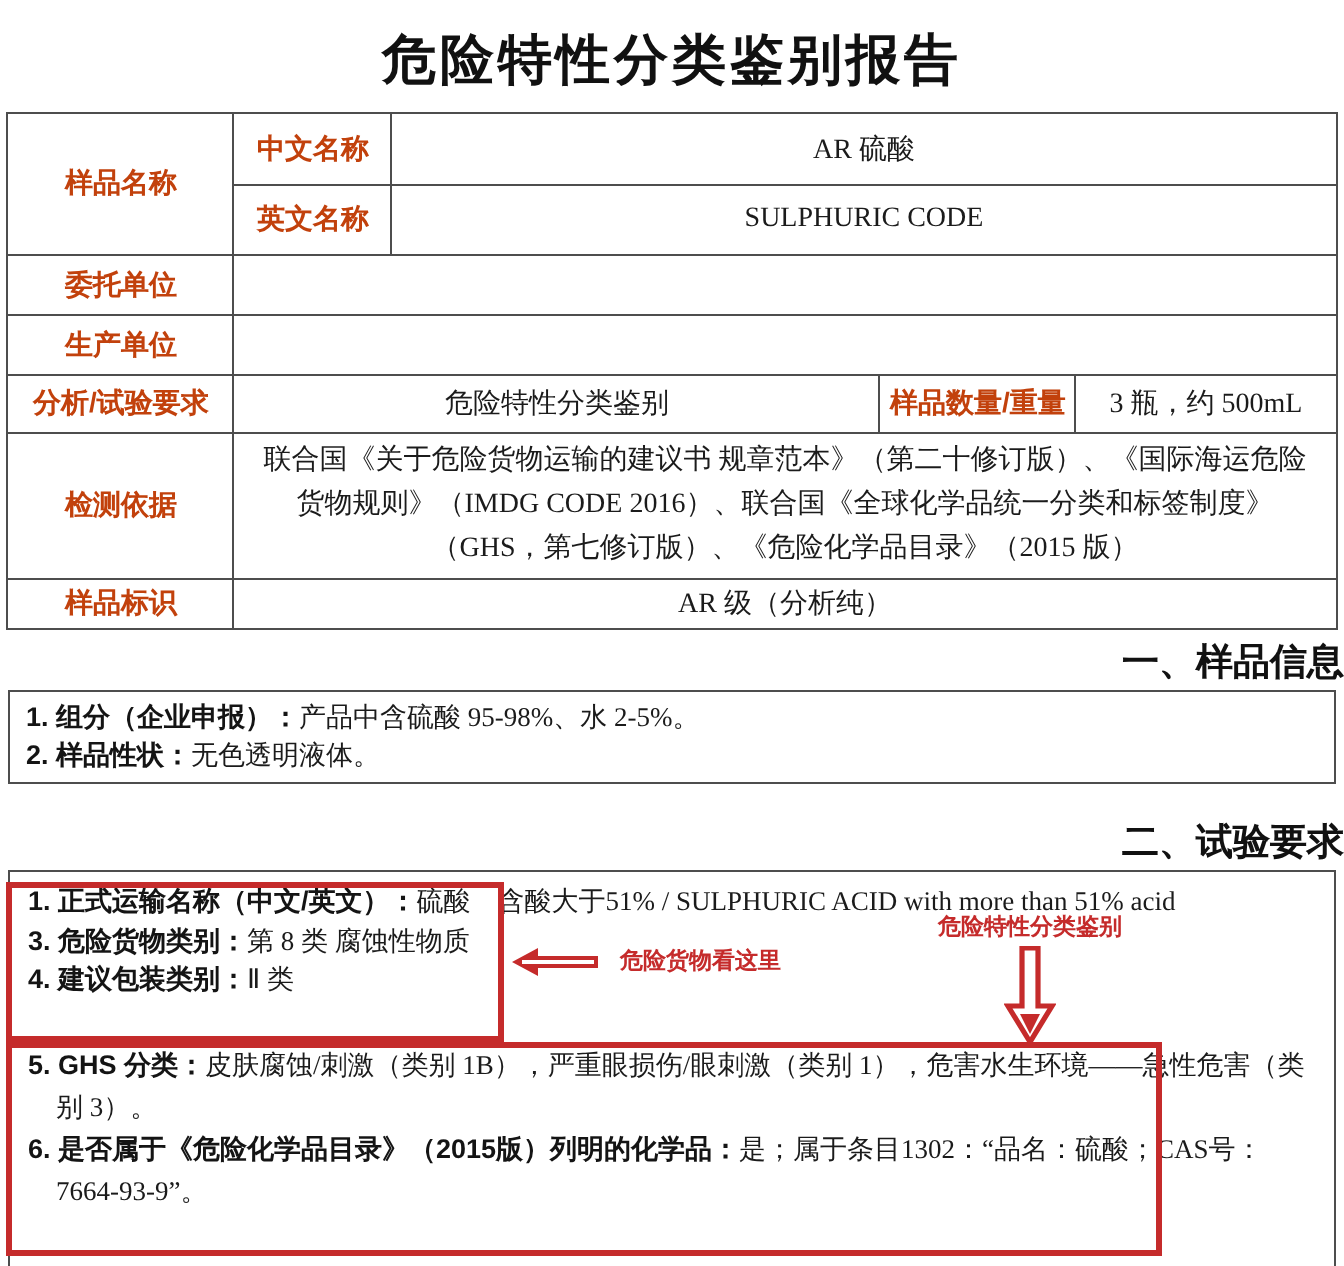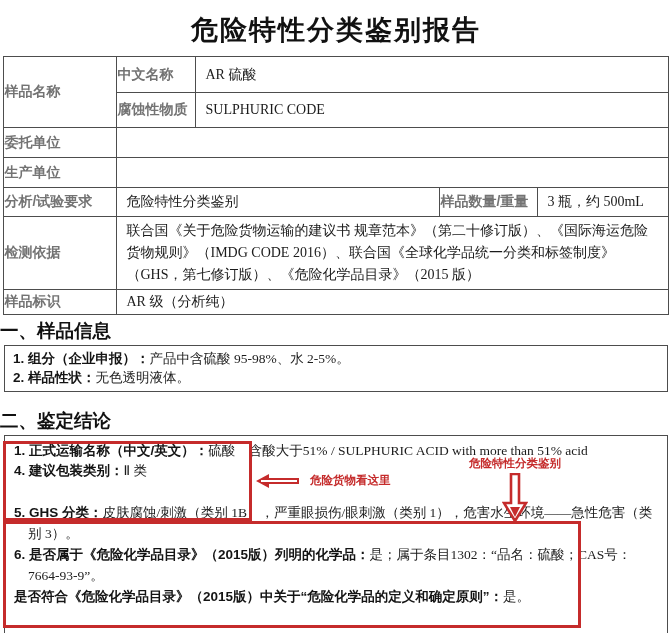--- a/index.html
+++ b/index.html
@@ -30,29 +30,29 @@
   }
   table.report td {
     border:1px solid #4d4d4d;
     font-size:14px;
     vertical-align:middle;
     overflow:hidden;
   }
   .lbl {
     font-family:"Liberation Sans", sans-serif;
     font-weight:bold;
-    text-align:left;
+    text-align:center;
     font-size:14.5px;
-    color:#737373;
+    color:#c2410c;
   }
-  .val { padding:2px 9px; text-align:left; }
+  .val { padding:2px 9px; text-align:center; }
   .basis { line-height:22px; padding:3px 9px; }
 
   .sec-heading {
-    text-align:left;
+    text-align:right;
     font-weight:bold;
     font-size:18.5px;
     margin-top:3px;
     color:#111;
   }
 
   .info-box {
     width:664px;
     margin:2px auto 16px auto;
     border:1.5px solid #4d4d4d;
@@ -118,21 +118,21 @@
         <col style="width:98px">
         <col style="width:130px">
     </colgroup>
     <tbody>
         <tr style="height:36px">
       <td class="lbl" rowspan="2">样品名称</td>
       <td class="lbl">中文名称</td>
       <td class="val" colspan="3">AR 硫酸</td>
     </tr>
     <tr style="height:35px">
-      <td class="lbl">腐蚀性物质</td>
+      <td class="lbl">英文名称</td>
       <td class="val" colspan="3">SULPHURIC CODE</td>
     </tr>
     <tr style="height:30px">
       <td class="lbl">委托单位</td>
       <td class="val" colspan="4"></td>
     </tr>
     <tr style="height:30px">
       <td class="lbl">生产单位</td>
       <td class="val" colspan="4"></td>
     </tr>
@@ -153,28 +153,28 @@
   </tbody>
     </table>
 
   <div class="sec-heading">一、样品信息</div>
 
   <div class="info-box">
     <p><b class="blabel">1. 组分（企业申报）：</b><span>产品中含硫酸 95-98%、水 2-5%。</span></p>
     <p><b class="blabel">2. 样品性状：</b><span>无色透明液体。</span></p>
   </div>
 
-  <div class="sec-heading">二、鉴定结论</div>
+  <div class="sec-heading">二、试验要求</div>
 
   <div class="conclusion-box">
     <p class="c14"><b class="blabel">1. 正式运输名称（中文/英文）：</b><span>硫酸　含酸大于51% / SULPHURIC ACID with more than 51% acid</span></p>
+    <p class="c14"><b class="blabel">3. 危险货物类别：</b><span>第 8 类 腐蚀性物质</span></p>
     <p class="c14"><b class="blabel">4. 建议包装类别：</b><span>Ⅱ 类</span></p>
     <p class="c57 gap"><b class="blabel">5. GHS 分类：</b><span>皮肤腐蚀/刺激（类别 1B），严重眼损伤/眼刺激（类别 1），危害水生环境——急性危害（类别 3）。</span></p>
     <p class="c57"><b class="blabel">6. 是否属于《危险化学品目录》（2015版）列明的化学品：</b><span>是；属于条目1302：“品名：硫酸；CAS号：7664-93-9”。</span></p>
-    <p class="c57"><b class="blabel">是否符合《危险化学品目录》（2015版）中关于“危险化学品的定义和确定原则”：</b><span>是。</span></p>
 
     <div id="redbox1" class="overlay redbox"></div>
     <div id="redbox2" class="overlay redbox"></div>
 
     <span id="arrow-left" class="overlay">
       <svg width="43" height="14" viewBox="0 0 43 14">
         <polygon points="0,7 13,0 13,4 43,4 43,10 13,10 13,14" fill="#c52b2b"></polygon>
         <rect x="5" y="6" width="36" height="2" fill="#ffffff"></rect>
       </svg>
     </span>

